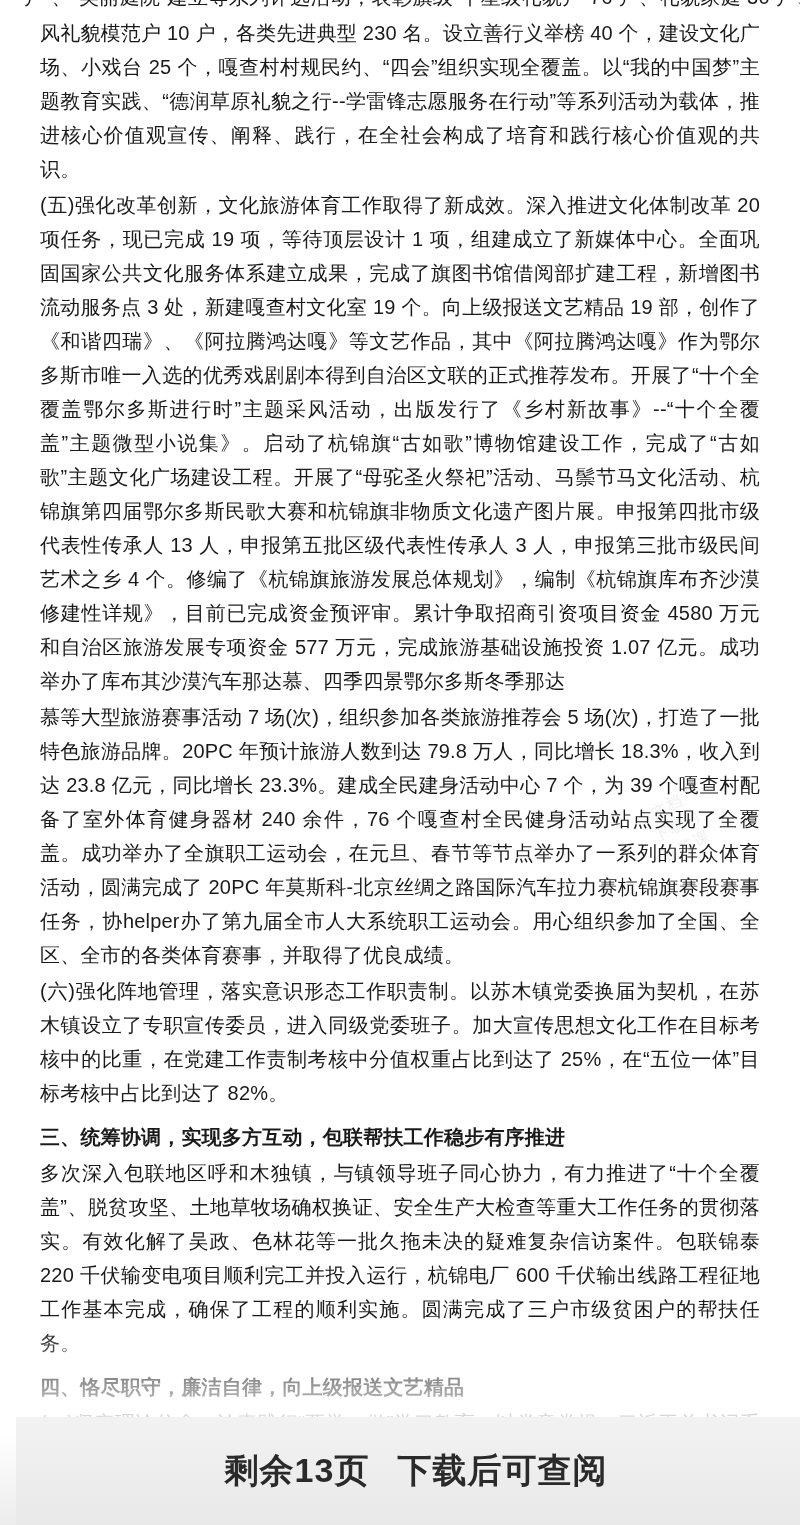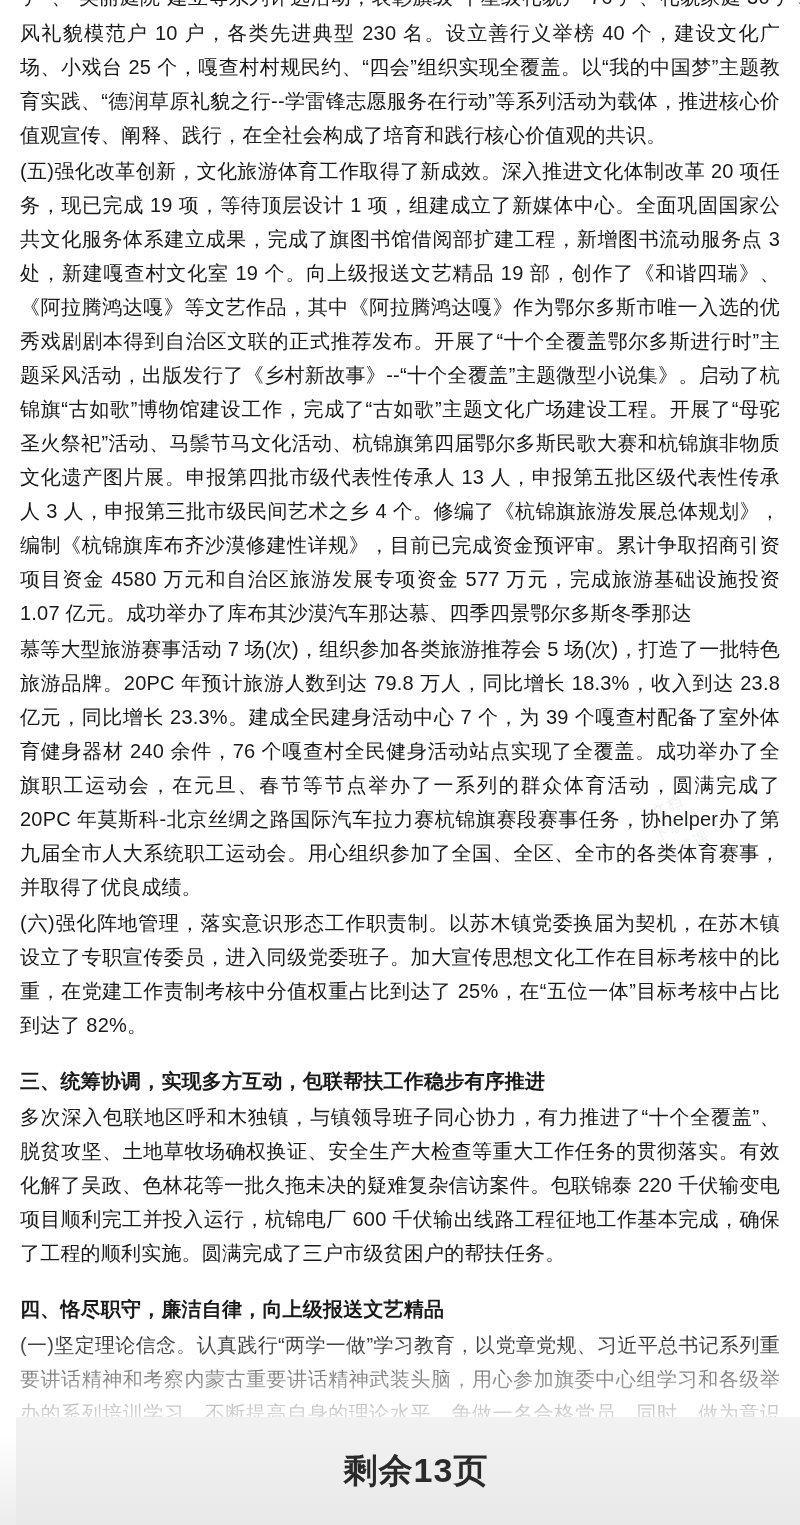--- a/index.html
+++ b/index.html
@@ -13,21 +13,21 @@
     font-family: "Liberation Sans", sans-serif;
     color: #1a1a1a;
     position: relative;
     overflow: hidden;
   }
   .page {
     position: relative;
     width: 800px;
     height: 1525px;
     box-sizing: border-box;
-    padding: 0 20px;
+    padding: 0 40px;
     background: #fff;
   }
   .clip-top {
     position: absolute;
     top: 0;
     left: 0;
     width: 800px;
     height: 14px;
     overflow: hidden;
   }
@@ -47,21 +47,21 @@
   }
   p.para {
     margin: 0 0 2px 0;
     font-size: 20px;
     line-height: 34px;
     text-align: justify;
     text-justify: inter-ideograph;
     letter-spacing: 0.2px;
   }
   p.heading {
-    margin: 22px 0 2px 0;
+    margin: 10px 0 2px 0;
     font-size: 20px;
     line-height: 34px;
     font-weight: bold;
     letter-spacing: 0.2px;
   }
   .watermark {
     position: absolute;
     right: 36px;
     top: 790px;
     width: 150px;
@@ -144,16 +144,17 @@
     <span class="wm-line">文档</span>
     <span class="wm-line">下载网</span>
     <span class="wm-line">预览课</span>
   </div>
 
   <div class="footer-fade"></div>
 
   <div class="footer-bar">
     <div class="footer-cta">
       <span class="remain">剩余13页</span>
+      <span class="download">下载后可查阅</span>
     </div>
   </div>
 
 </div>
 
 </body></html>

